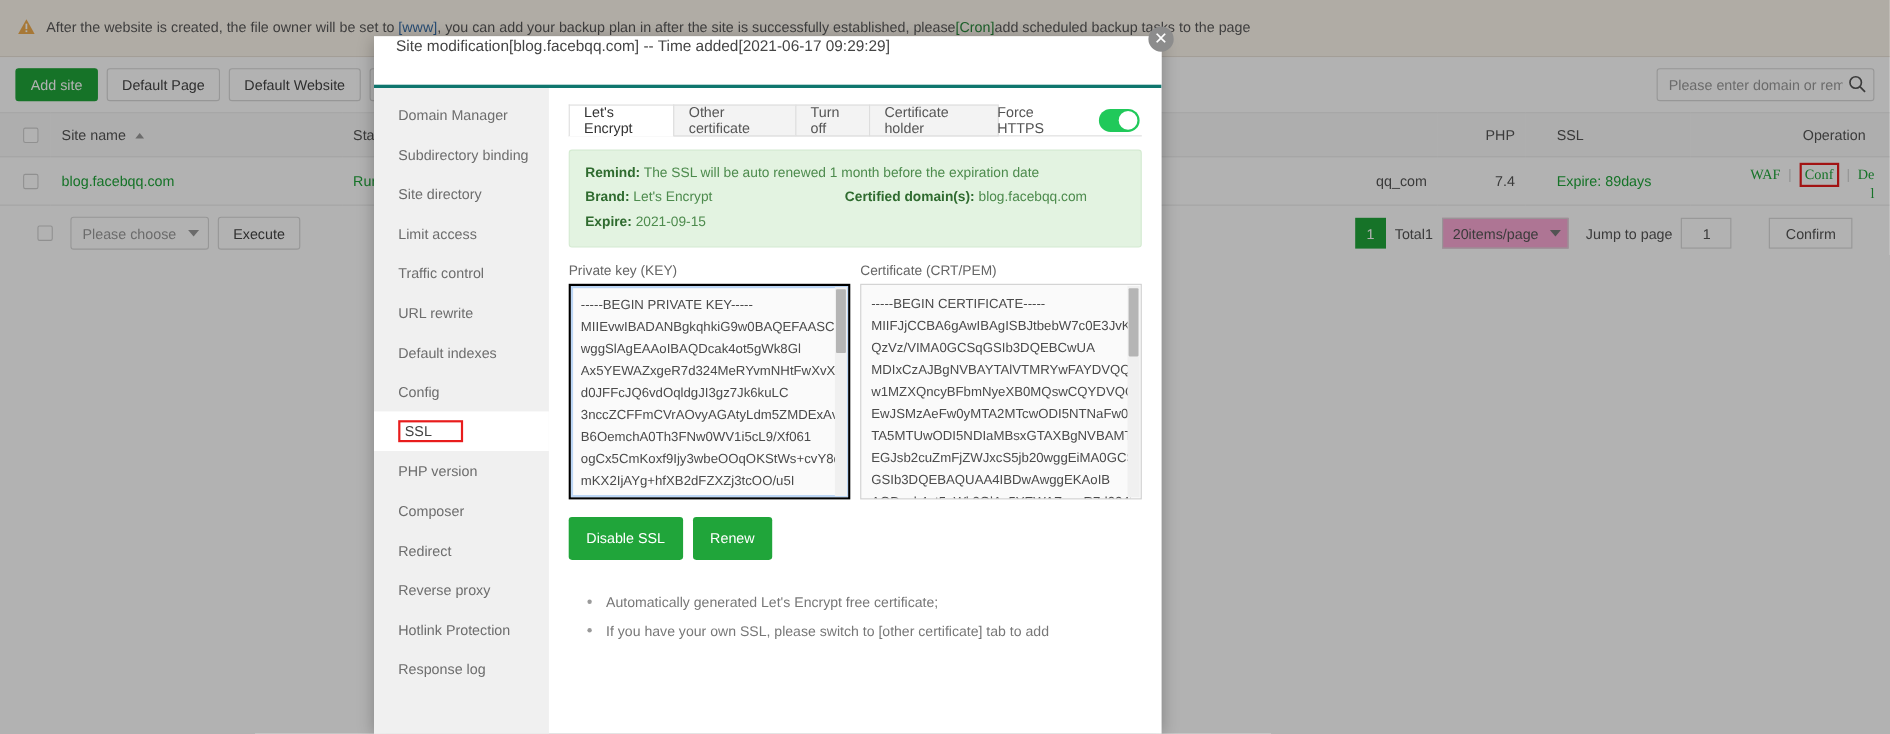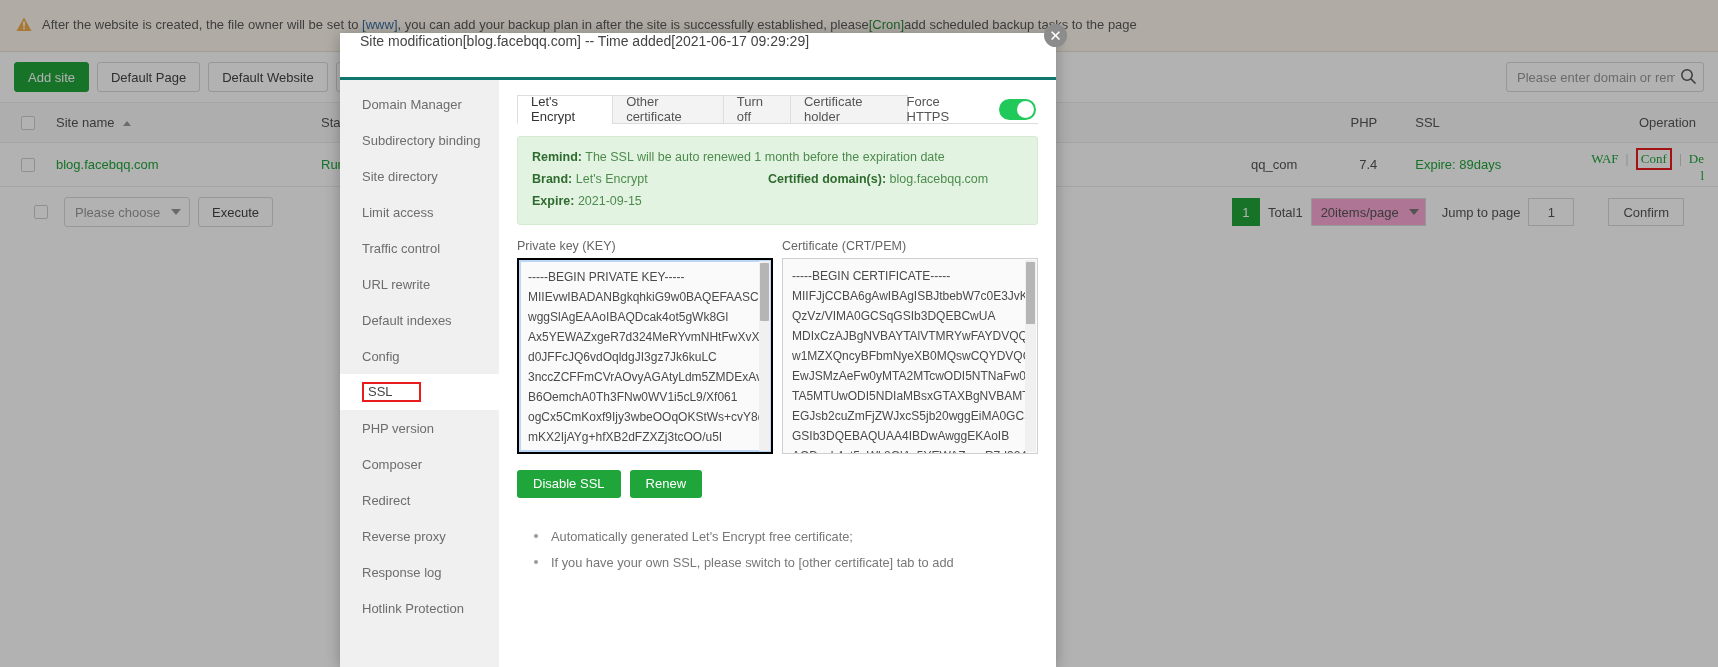--- a/index.html
+++ b/index.html
@@ -257,21 +257,21 @@
     position: absolute; right: 1px; top: 1px; bottom: 1px; width: 11px;
     background: #f0f0f0;
   }
   .scroll-thumb {
     position: absolute; left: 1px; width: 9px; border-radius: 1px;
     background: #b5b5b5;
   }
 
   .act-row { margin-top: 16px; display: flex; gap: 9px; }
   .act-btn {
-    height: 28px; padding: 12px 16px; border: none; border-radius: 3px;
+    height: 39px; padding: 12px 16px; border: none; border-radius: 3px;
     background: #20a53a; color: #fff; font-size: 13px; cursor: pointer;
     display: inline-flex; align-items: center;
     font-family: "Liberation Sans", sans-serif;
   }
 
   .notes { margin-top: 26px; padding-left: 2px; }
   .note-item {
     font-size: 12.8px; color: #777; line-height: 2.1;
     display: flex; align-items: baseline;
   }
@@ -425,24 +425,24 @@
         <div class="side-item">
           <span>Composer</span>
         </div>
         <div class="side-item">
           <span>Redirect</span>
         </div>
         <div class="side-item">
           <span>Reverse proxy</span>
         </div>
         <div class="side-item">
+          <span>Hotlink Protection</span>
+        </div>
+        <div class="side-item">
           <span>Response log</span>
-        </div>
-        <div class="side-item">
-          <span>Hotlink Protection</span>
         </div>
       </div>
 
     <div class="panel">
 
       <div class="tabs-row">
         <div class="tabs" id="tabs">
             <div class="tab active">Let's Encrypt</div>
             <div class="tab">Other certificate</div>
             <div class="tab">Turn off</div>

